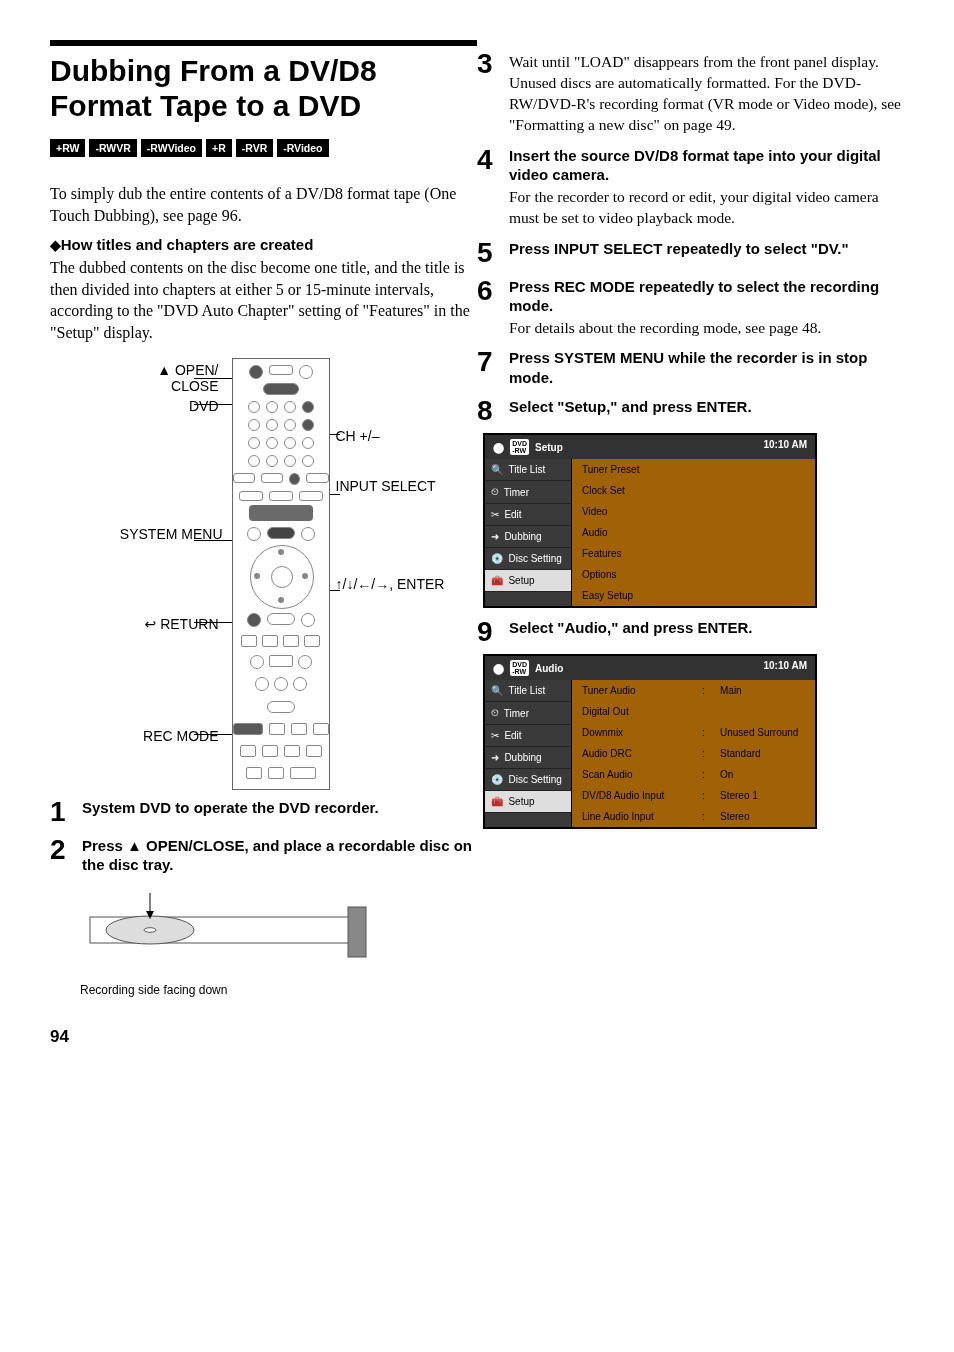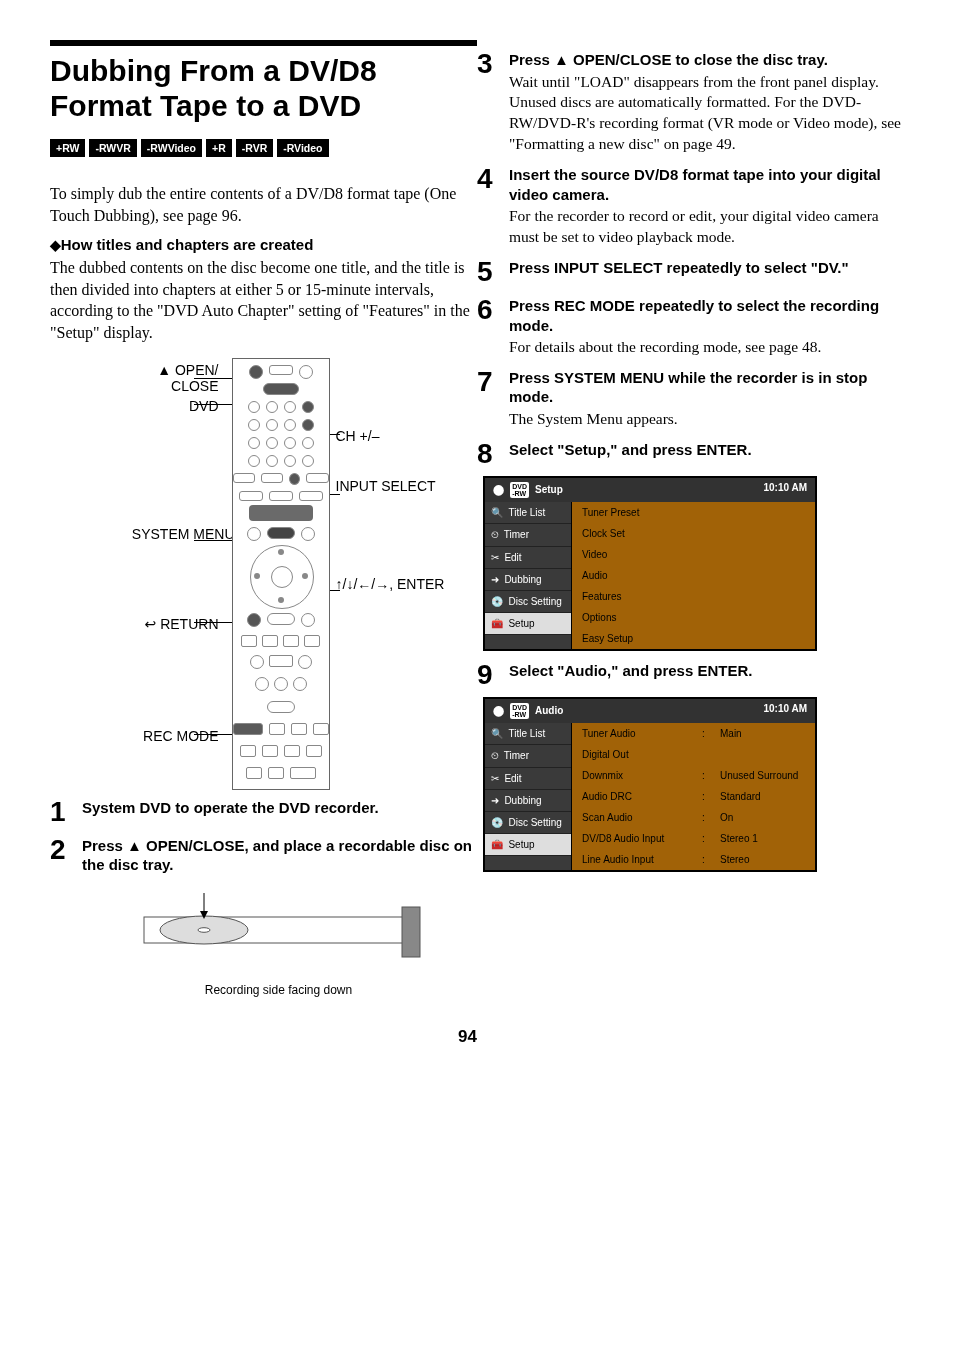--- a/index.html
+++ b/index.html
@@ -119,21 +119,20 @@
   }
   .step .step-text {
     font-family: "Times New Roman", serif;
     font-size: 15.5px;
     margin-top: 2px;
     line-height: 1.35;
   }
 
   .tray-figure {
     margin: 12px 0 4px 30px;
-    text-align: center;
   }
   .tray-caption {
     font-family: Arial, sans-serif;
     font-size: 12px;
     margin-top: 2px;
   }
 
   
   .menubox {
     border: 2px solid #000;
@@ -170,21 +169,20 @@
   .m-list .m-row { padding:5px 10px; display:flex; }
   .m-row .k { width:120px; }
   .m-row .sep { width:18px; }
   .m-icons { font-size:10px; }
 
   .page-num {
     font-family: Arial, sans-serif;
     font-weight: bold;
     font-size: 17px;
     margin-top: 30px;
-    text-align: right;
   }
 </style>
 </head>
 <body>
 
 <div class="columns">
 
   <div class="col">
     <h1 class="title">Dubbing From a DV/D8 Format Tape to a DVD</h1>
 
@@ -207,21 +205,21 @@
     <div class="remote-wrap">
       <div class="remote-box">
 
         <div class="arrow-label left" style="left:0; top:4px; width:105px;"><span>▲</span> <span style="white-space:pre;">OPEN/
 CLOSE</span></div>
         <div class="arrow-line" style="left:80px; top:20px; width:40px;"></div>
 
         <div class="arrow-label left" style="left:0; top:40px; width:105px;">DVD</div>
         <div class="arrow-line" style="left:80px; top:46px; width:40px;"></div>
 
-        <div class="arrow-label left" style="left:16px; top:168px; width:105px;">SYSTEM MENU</div>
+        <div class="arrow-label left" style="left:4px; top:168px; width:105px;">SYSTEM MENU</div>
         <div class="arrow-line" style="left:80px; top:182px; width:40px;"></div>
 
         <div class="arrow-label left" style="left:0; top:258px; width:105px;"><span>↩</span> <span>RETURN</span></div>
         <div class="arrow-line" style="left:80px; top:264px; width:40px;"></div>
 
         <div class="arrow-label left" style="left:0; top:370px; width:105px;">REC MODE</div>
         <div class="arrow-line" style="left:80px; top:376px; width:40px;"></div>
 
         <div class="arrow-label" style="left:222px; top:70px;">CH +/–</div>
         <div class="arrow-line" style="left:210px; top:76px; width:16px;"></div>
@@ -357,21 +355,20 @@
       <div class="tray-caption">Recording side facing down</div>
     </div>
 
     <div class="page-num">94</div>
   </div>
 
   <div class="col">
     <div class="step">
       <div class="step-num">3</div>
       <div class="step-body">
-        <div class="step-title">Press ▲ OPEN/CLOSE to close the disc tray.</div>
         <div class="step-text" style="white-space:pre-line;">Wait until "LOAD" disappears from the front panel display.
 Unused discs are automatically formatted. For the DVD-RW/DVD-R's recording format (VR mode or Video mode), see "Formatting a new disc" on page 49.</div>
       </div>
     </div>
 
     <div class="step">
       <div class="step-num">4</div>
       <div class="step-body">
         <div class="step-title">Insert the source DV/D8 format tape into your digital video camera.</div>
         <div class="step-text">For the recorder to record or edit, your digital video camera must be set to video playback mode.</div>
@@ -390,21 +387,20 @@
       <div class="step-body">
         <div class="step-title">Press REC MODE repeatedly to select the recording mode.</div>
         <div class="step-text">For details about the recording mode, see page 48.</div>
       </div>
     </div>
 
     <div class="step">
       <div class="step-num">7</div>
       <div class="step-body">
         <div class="step-title">Press SYSTEM MENU while the recorder is in stop mode.</div>
-        <div class="step-text">The System Menu appears.</div>
       </div>
     </div>
 
     <div class="step">
       <div class="step-num">8</div>
       <div class="step-body">
           <div class="step-title">Select "Setup," and press ENTER.</div>
         </div>
     </div>
 

